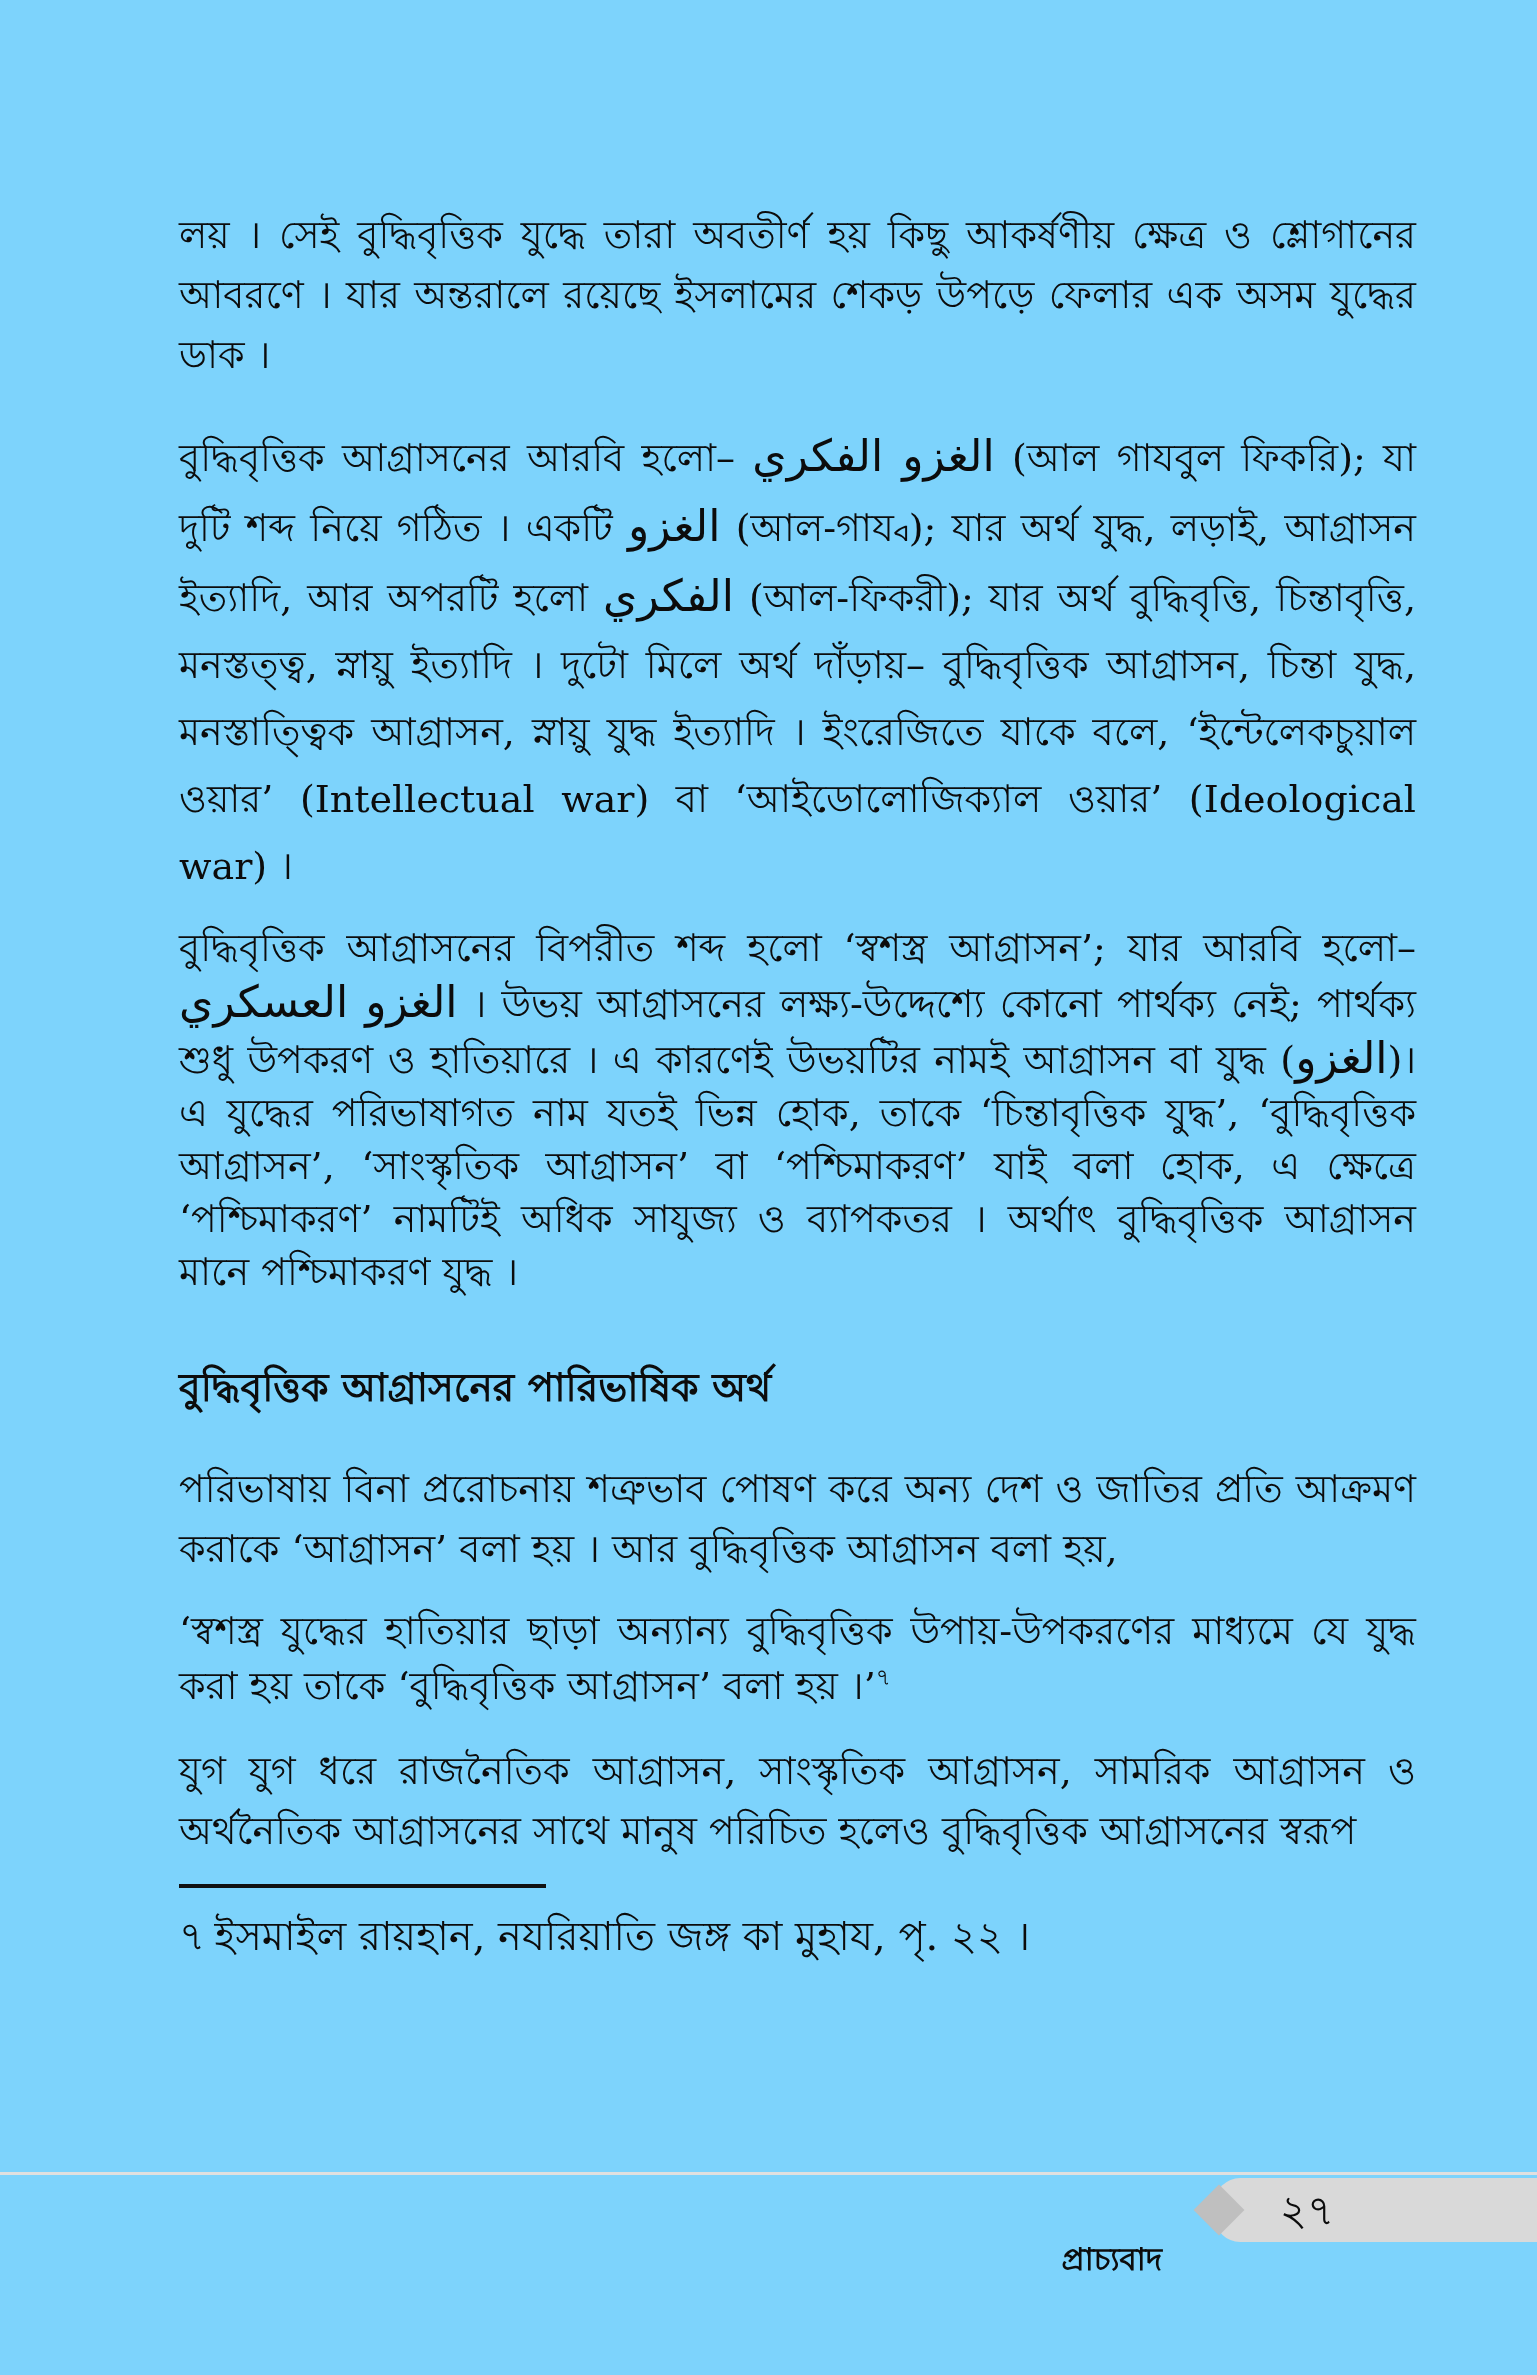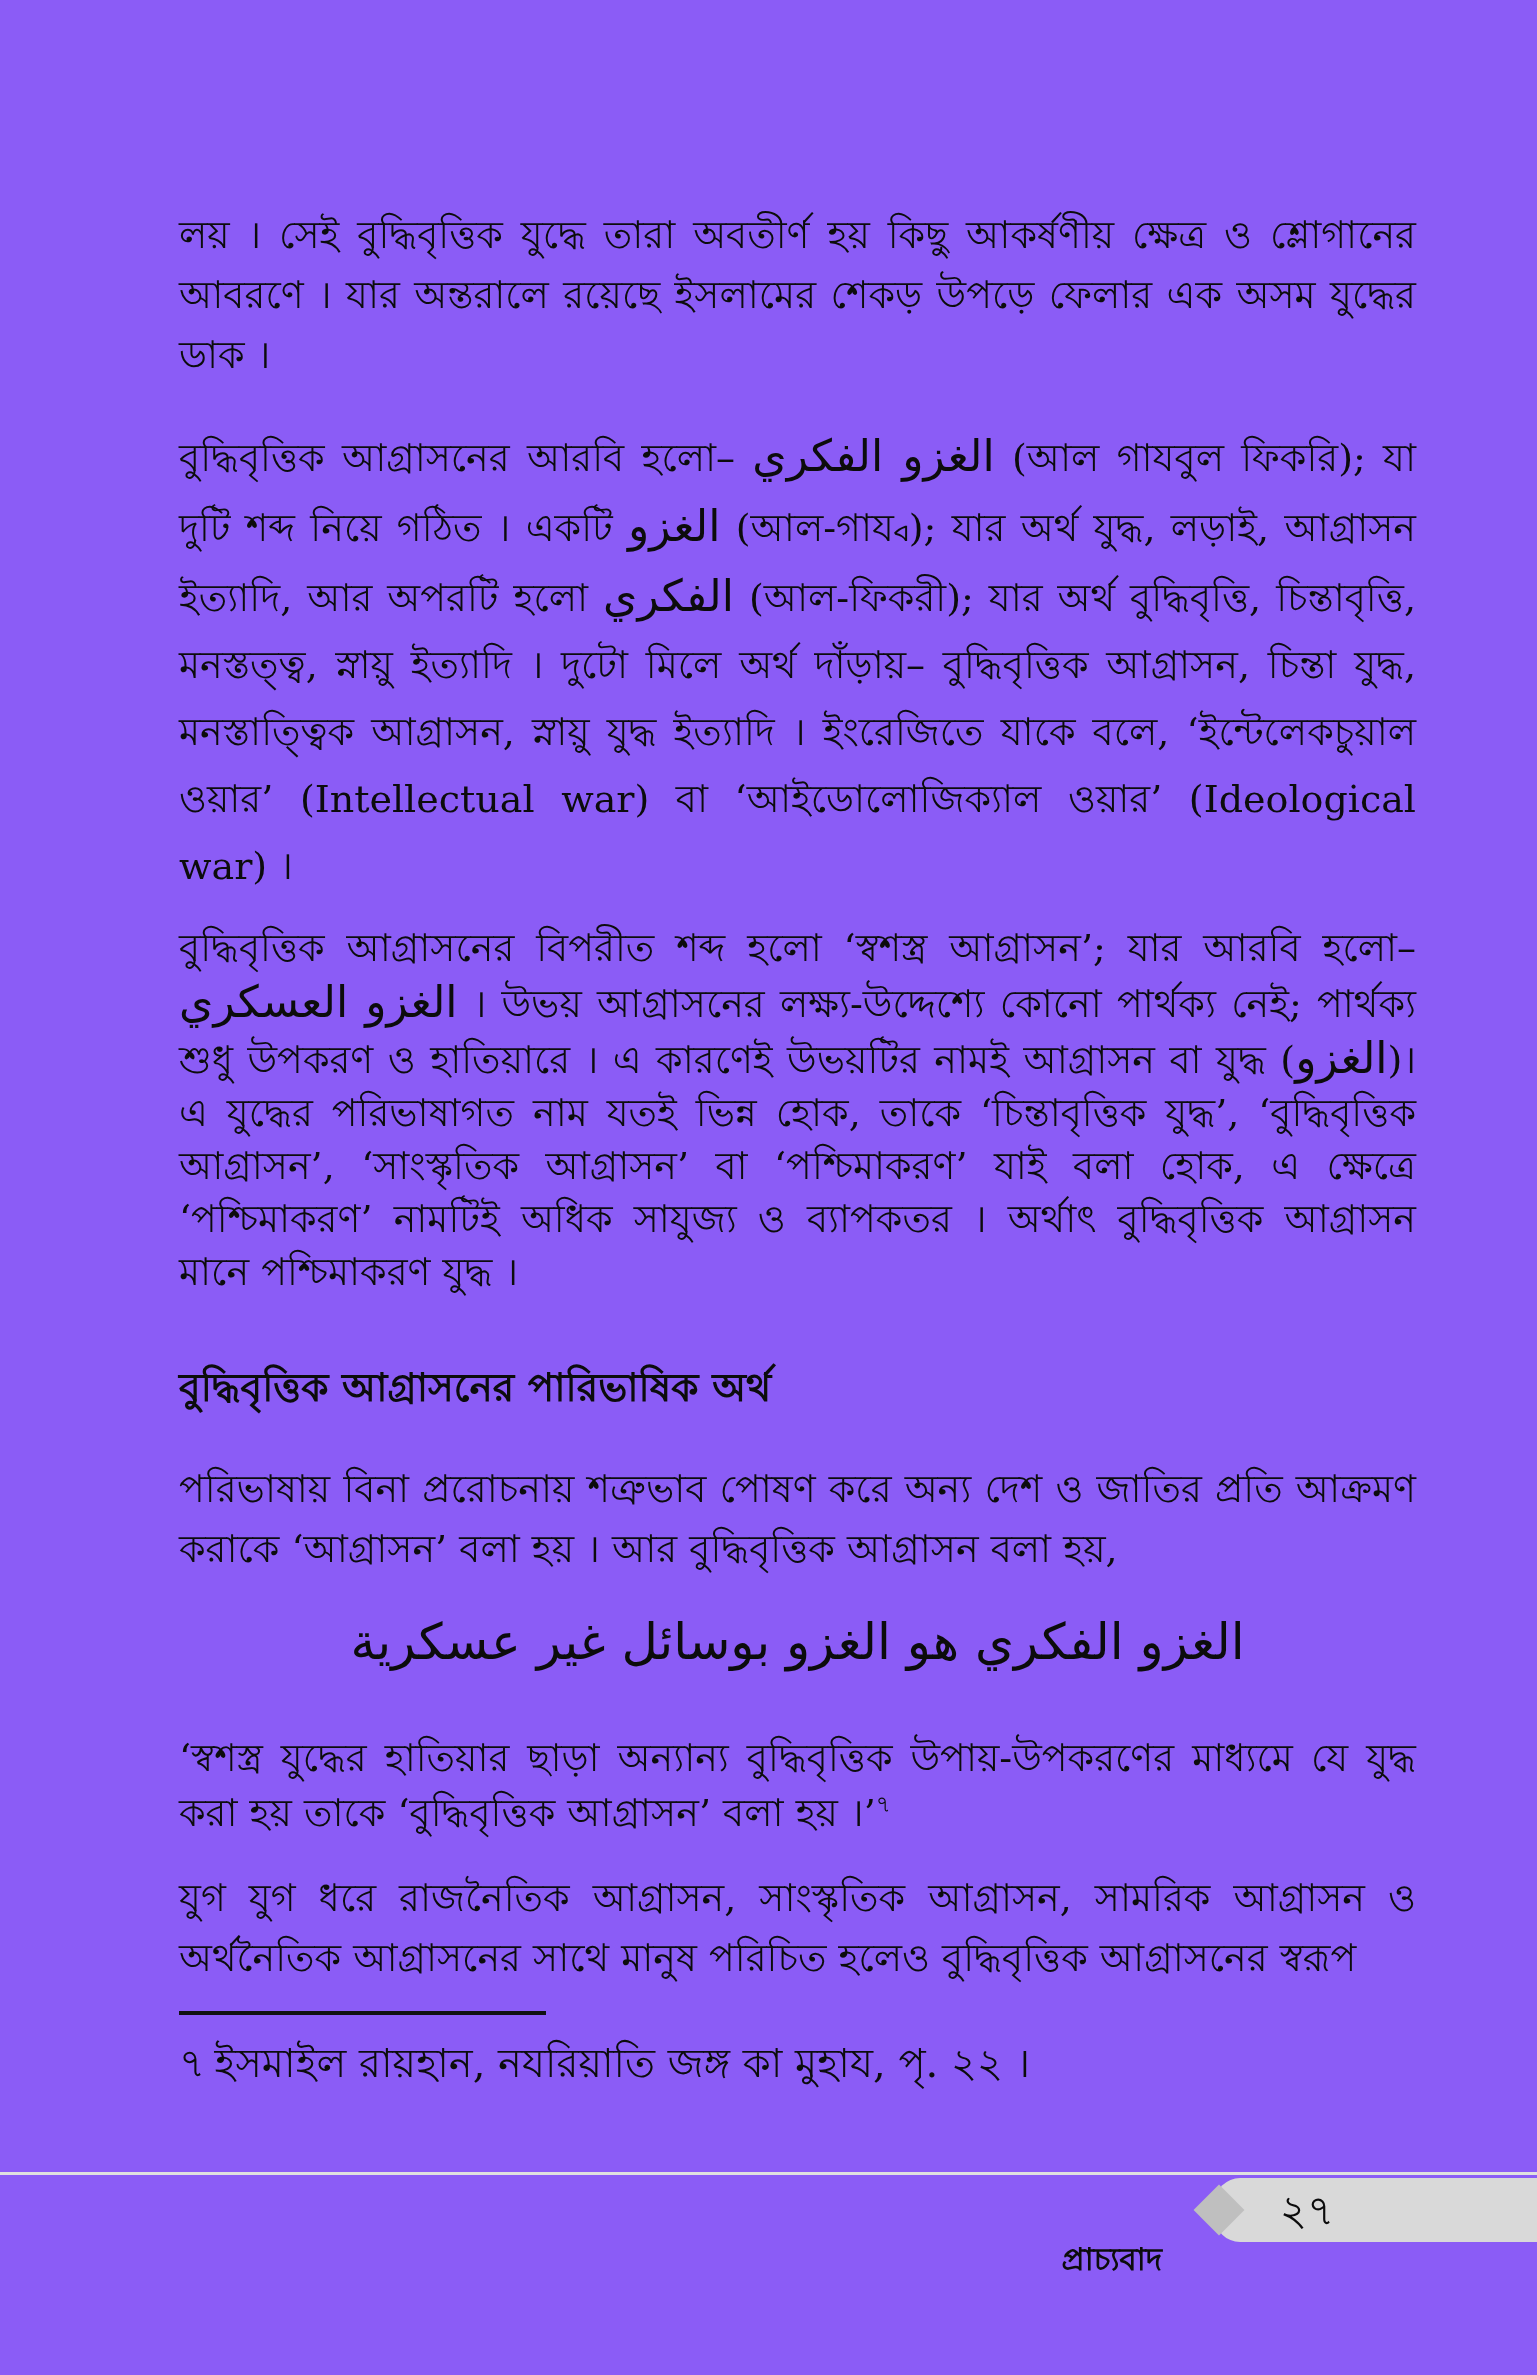--- a/index.html
+++ b/index.html
@@ -100,35 +100,34 @@
     width:106px;
     text-align:center;
     font-size:42px;
     font-weight:normal;
     line-height:56px;
   }
 </style>
 </head>
 <body>
 
-<div class="page" style="background: #8b5cf6; color: rgb(12, 12, 12);">
+<div class="page" style="background: #7dd3fc; color: rgb(12, 12, 12);">
   <div class="content">
 
     <p class="body-text para1">লয় । সেই বুদ্ধিবৃত্তিক যুদ্ধে তারা অবতীর্ণ হয় কিছু আকর্ষণীয় ক্ষেত্র ও শ্লোগানের আবরণে । যার অন্তরালে রয়েছে ইসলামের শেকড় উপড়ে ফেলার এক অসম যুদ্ধের ডাক ।</p>
 
 
     <p class="body-text para2"><span class="seg-bn">বুদ্ধিবৃত্তিক আগ্রাসনের আরবি হলো– </span><span class="seg-ar">الغزو الفكري</span><span class="seg-bn"> (আল গাযবুল ফিকরি); যা দুটি শব্দ নিয়ে গঠিত । একটি </span><span class="seg-ar">الغزو</span><span class="seg-bn"> (আল-গায্ব); যার অর্থ যুদ্ধ, লড়াই, আগ্রাসন ইত্যাদি, আর অপরটি হলো </span><span class="seg-ar">الفكري</span><span class="seg-bn"> (আল-ফিকরী); যার অর্থ বুদ্ধিবৃত্তি, চিন্তাবৃত্তি, মনস্তত্ত্ব, স্নায়ু ইত্যাদি । দুটো মিলে অর্থ দাঁড়ায়– বুদ্ধিবৃত্তিক আগ্রাসন, চিন্তা যুদ্ধ, মনস্তাত্ত্বিক আগ্রাসন, স্নায়ু যুদ্ধ ইত্যাদি । ইংরেজিতে যাকে বলে, ‘ইন্টেলেকচুয়াল ওয়ার’ (Intellectual war) বা ‘আইডোলোজিক্যাল ওয়ার’ (Ideological war) ।</span></p>
 
     <p class="body-text para3"><span class="seg-bn">বুদ্ধিবৃত্তিক আগ্রাসনের বিপরীত শব্দ হলো ‘স্বশস্ত্র আগ্রাসন’; যার আরবি হলো– </span><span class="seg-ar">الغزو العسكري</span><span class="seg-bn"> । উভয় আগ্রাসনের লক্ষ্য-উদ্দেশ্যে কোনো পার্থক্য নেই; পার্থক্য শুধু উপকরণ ও হাতিয়ারে । এ কারণেই উভয়টির নামই আগ্রাসন বা যুদ্ধ (</span><span class="seg-ar">الغزو</span><span class="seg-bn">)। এ যুদ্ধের পরিভাষাগত নাম যতই ভিন্ন হোক, তাকে ‘চিন্তাবৃত্তিক যুদ্ধ’, ‘বুদ্ধিবৃত্তিক আগ্রাসন’, ‘সাংস্কৃতিক আগ্রাসন’ বা ‘পশ্চিমাকরণ’ যাই বলা হোক, এ ক্ষেত্রে ‘পশ্চিমাকরণ’ নামটিই অধিক সাযুজ্য ও ব্যাপকতর । অর্থাৎ বুদ্ধিবৃত্তিক আগ্রাসন মানে পশ্চিমাকরণ যুদ্ধ ।</span></p>
 
     <h2 class="section-heading h2">বুদ্ধিবৃত্তিক আগ্রাসনের পারিভাষিক অর্থ</h2>
 
     <p class="body-text para4">পরিভাষায় বিনা প্ররোচনায় শত্রুভাব পোষণ করে অন্য দেশ ও জাতির প্রতি আক্রমণ করাকে ‘আগ্রাসন’ বলা হয় । আর বুদ্ধিবৃত্তিক আগ্রাসন বলা হয়,</p>
 
-    <p class="arabic-center">الغزو الفكري هو الغزو بوسائل غير عسكرية</p>
 
     <p class="body-text quote"><span>‘স্বশস্ত্র যুদ্ধের হাতিয়ার ছাড়া অন্যান্য বুদ্ধিবৃত্তিক উপায়-উপকরণের মাধ্যমে যে যুদ্ধ করা হয় তাকে ‘বুদ্ধিবৃত্তিক আগ্রাসন’ বলা হয় ।’</span><sup>৭</sup></p>
 
     <p class="body-text para5">যুগ যুগ ধরে রাজনৈতিক আগ্রাসন, সাংস্কৃতিক আগ্রাসন, সামরিক আগ্রাসন ও অর্থনৈতিক আগ্রাসনের সাথে মানুষ পরিচিত হলেও বুদ্ধিবৃত্তিক আগ্রাসনের স্বরূপ</p>
 
     <hr class="footnote-rule">
 
     <p class="footnote"><span class="fn-marker">৭</span><span>ইসমাইল রায়হান, নযরিয়াতি জঙ্গ কা মুহায, পৃ. ২২ ।</span></p>
   </div>
 

